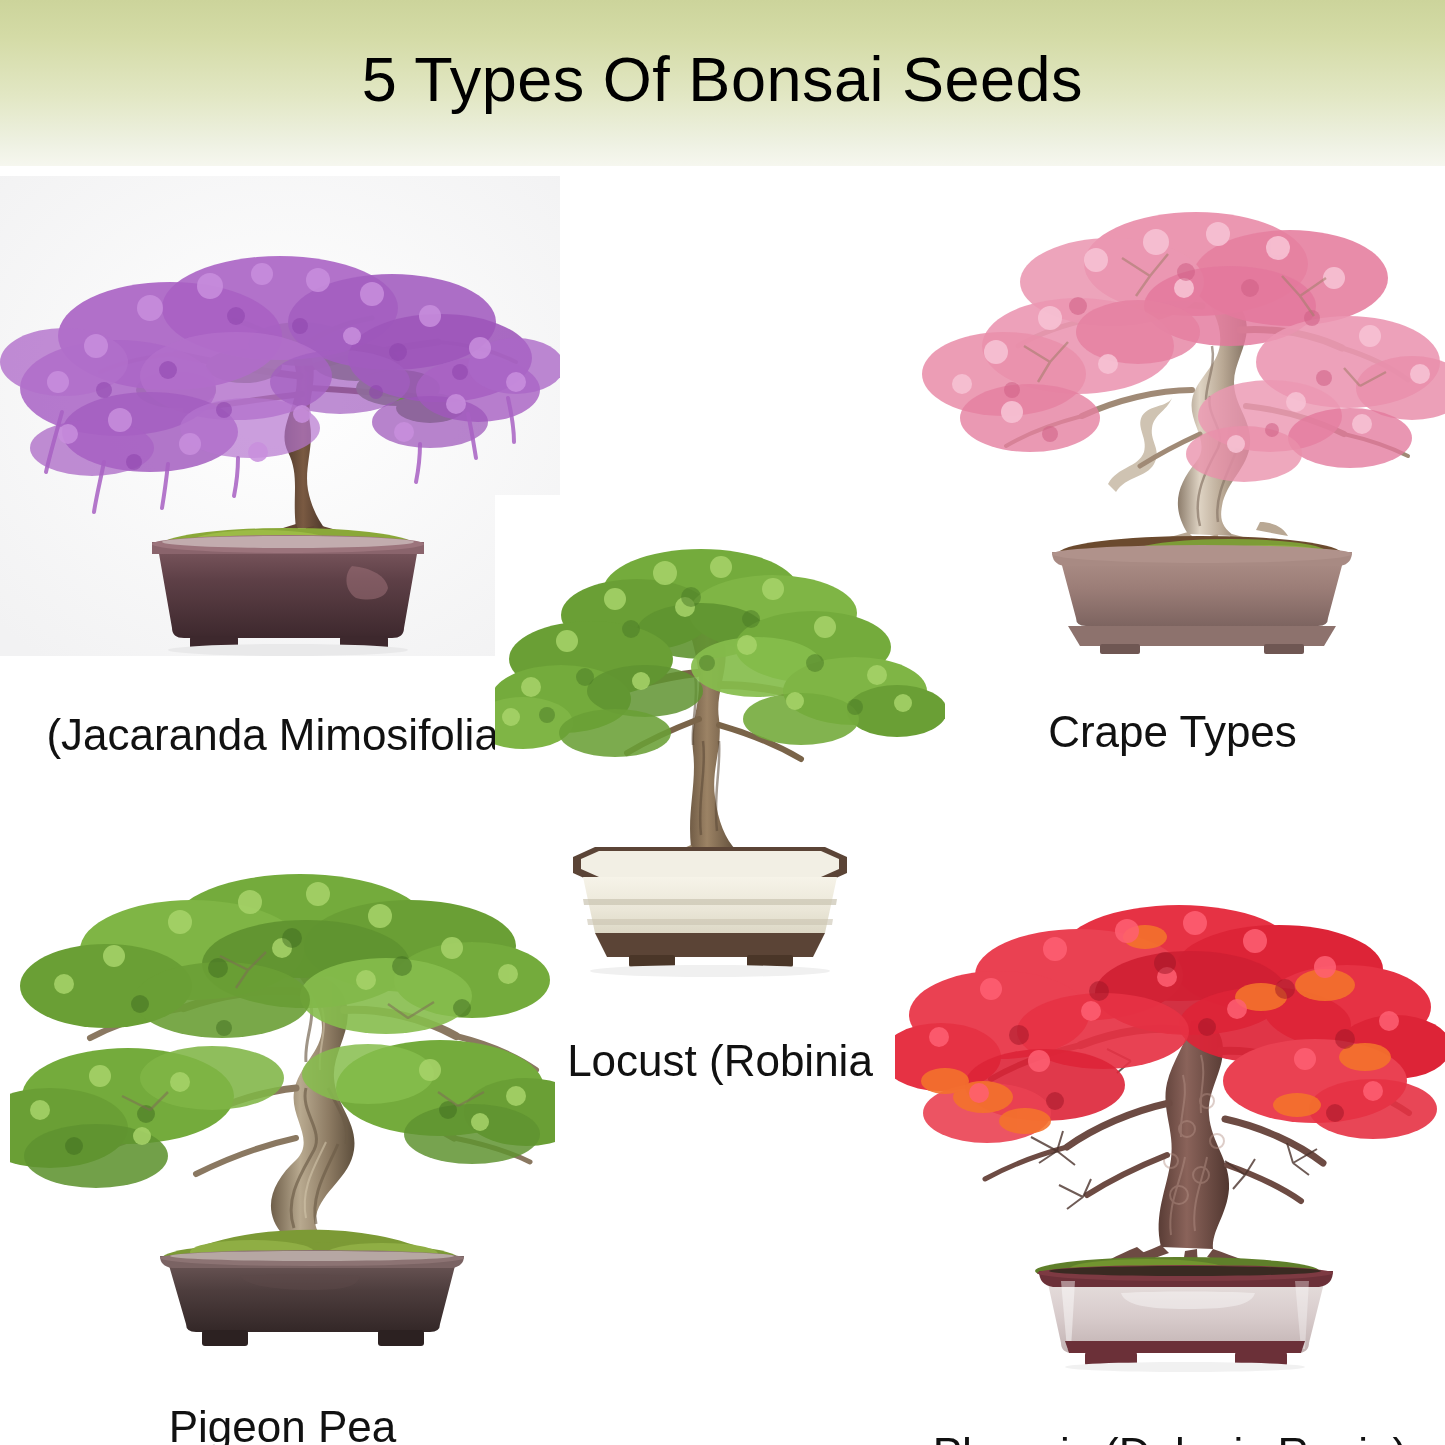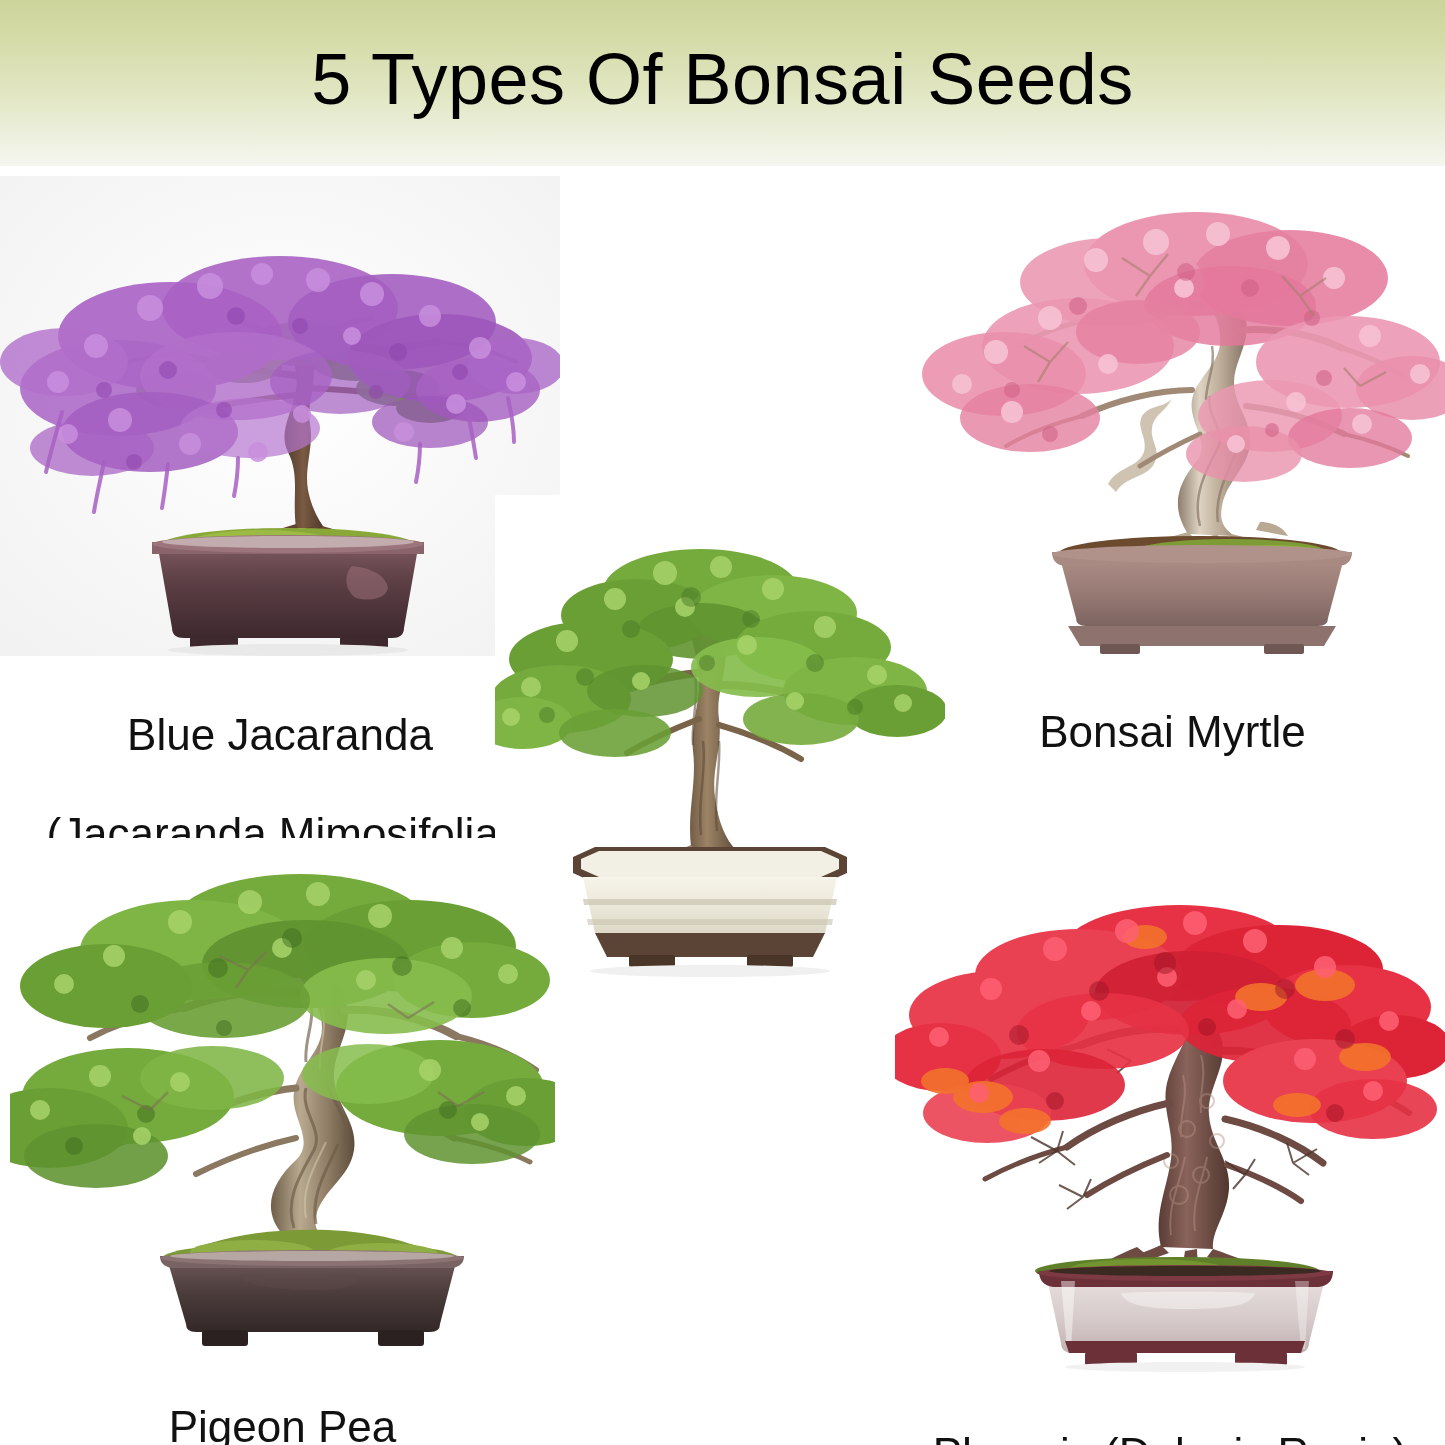--- a/index.html
+++ b/index.html
@@ -11,21 +11,21 @@
   }
   #page{position:relative;width:1445px;height:1445px;overflow:hidden;background:#fff;}
 
   
   .header{
     position:absolute;left:0;top:0;width:1445px;height:166px;
     background:linear-gradient(to bottom,#ccd49b 0%,#d4dba6 22%,#e2e7c4 58%,#eef1e2 86%,#f6f7ef 100%);
     display:flex;align-items:center;justify-content:center;
   }
   .header-title{
-    font-size:72px;line-height:1;font-weight:400;color:#000;
+    font-size:63px;line-height:1;font-weight:400;color:#000;
     letter-spacing:.5px;white-space:nowrap;
     transform:translateY(-4px);
   }
 
   
   .card{position:absolute;}
   .figure{position:absolute;left:0;top:0;}
   .figure svg{display:block;}
 
   .caption{
@@ -176,21 +176,20 @@
         <ellipse cx="288" cy="366" rx="126" ry="6" fill="#e8e4e0" opacity=".5"></ellipse>
 
         <path d="M352 390 C372 392 386 400 388 412 C386 422 372 426 356 422 C344 414 344 398 352 390 Z" fill="#a1747c" opacity=".5"></path>
 
         <rect x="190" y="460" width="48" height="14" rx="3" fill="#3d282d"></rect>
         <rect x="340" y="460" width="48" height="14" rx="3" fill="#3d282d"></rect>
         <ellipse cx="288" cy="474" rx="120" ry="6" fill="#e9e9ea"></ellipse>
       </svg>
     </div>
     <div class="caption" id="cap-jacaranda">
-      <span class="ln">Blue Jacaranda</span>
       <span class="ln">(Jacaranda Mimosifolia)</span>
     </div>
   </div>
 
   <div class="card" id="card-crape">
     <div class="figure">
       <svg width="545" height="490" viewBox="0 0 545 490">
         <defs>
           <linearGradient id="cpot" x1="0" y1="0" x2="0" y2="1">
             <stop offset="0%" stop-color="#ab8d86"></stop>
@@ -297,21 +296,21 @@
         <path d="M160 392 L444 392 L428 452 Q428 460 418 460 L186 460 Q176 460 176 452 Z" fill="url(#cpot)"></path>
         <path d="M152 386 L452 386 Q452 398 440 400 L164 400 Q152 398 152 386 Z" fill="#a88a83"></path>
         <ellipse cx="302" cy="388" rx="150" ry="9" fill="#b0928b"></ellipse>
 
         <path d="M168 460 L436 460 L424 480 L180 480 Z" fill="#8d726d"></path>
         <rect x="200" y="478" width="40" height="10" rx="2" fill="#6f5753"></rect>
         <rect x="364" y="478" width="40" height="10" rx="2" fill="#6f5753"></rect>
       </svg>
     </div>
     <div class="caption" id="cap-crape">
-      <span class="ln">Bonsai Myrtle</span>
+      <span class="ln">Crape Types</span>
     </div>
   </div>
 
   <div class="card" id="card-locust">
     <div class="figure">
       <svg width="450" height="490" viewBox="0 0 450 490">
         <defs>
           <linearGradient id="ltr" x1="0" y1="0" x2="1" y2="0">
             <stop offset="0%" stop-color="#6a5641"></stop>
               <stop offset="40%" stop-color="#9c8365"></stop>
@@ -413,20 +412,21 @@
         <path d="M88 382 L342 382 L330 438 L100 438 Z" fill="url(#lpot)"></path>
         <path d="M88 404 L342 404 L341 410 L89 410 Z" fill="#c9c3b0" opacity=".7"></path>
         <path d="M92 424 L338 424 L337 430 L93 430 Z" fill="#c9c3b0" opacity=".6"></path>
         <path d="M100 438 L330 438 L318 462 L112 462 Z" fill="#5b4436"></path>
         <rect x="134" y="460" width="46" height="12" rx="2" fill="#4a3628"></rect>
         <rect x="252" y="460" width="46" height="12" rx="2" fill="#4a3628"></rect>
         <ellipse cx="215" cy="476" rx="120" ry="6" fill="#f0f0f0"></ellipse>
       </svg>
     </div>
     <div class="caption" id="cap-locust">
+      <span class="ln">Locust (Robinia</span>
     </div>
   </div>
 
   <div class="card" id="card-pigeon">
     <div class="figure">
       <svg width="545" height="510" viewBox="0 0 545 510">
         <defs>
           <linearGradient id="ptr" x1="0" y1="0" x2="1" y2="0">
             <stop offset="0%" stop-color="#6f5f4a"></stop>
               <stop offset="35%" stop-color="#b8a98f"></stop>

